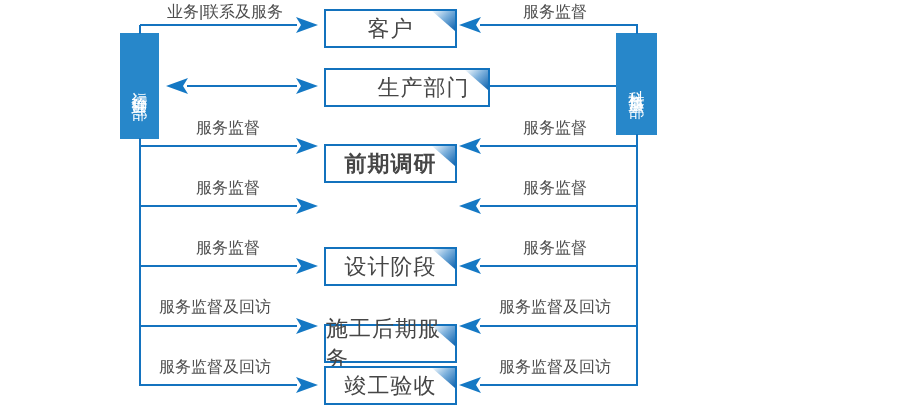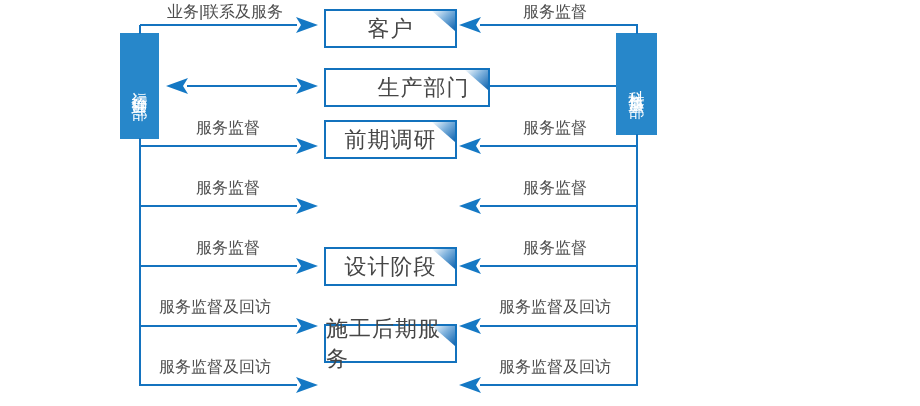--- a/index.html
+++ b/index.html
@@ -102,21 +102,21 @@
       <svg width="22" height="16" viewBox="0 0 22 16">
         <polygon points="0,0 22,8 0,16 5,8"></polygon>
       </svg>
     </div>
   <div class="hline" style="left:480px; top:145px; width:158px;"></div>
   <div class="arrow" style="left:459px; top:138px;">
       <svg width="22" height="16" viewBox="0 0 22 16">
         <polygon points="22,0 0,8 22,16 17,8"></polygon>
       </svg>
     </div>
-  <div class="pbox" style="top:120px;">
+  <div class="pbox" style="top:144px;font-weight:bold;">
     <span>前期调研</span>
     <span class="fold"></span>
   </div>
 
   <div class="lbl" style="left:148px; top:179px;">服务监督</div>
   <div class="lbl" style="left:475px; top:179px;">服务监督</div>
   <div class="hline" style="left:140px; top:205px; width:157px;"></div>
   <div class="arrow" style="left:296px; top:198px;">
       <svg width="22" height="16" viewBox="0 0 22 16">
         <polygon points="0,0 22,8 0,16 5,8"></polygon>
@@ -174,14 +174,18 @@
       <svg width="22" height="16" viewBox="0 0 22 16">
         <polygon points="0,0 22,8 0,16 5,8"></polygon>
       </svg>
     </div>
   <div class="hline" style="left:480px; top:384px; width:158px;"></div>
   <div class="arrow" style="left:459px; top:377px;">
       <svg width="22" height="16" viewBox="0 0 22 16">
         <polygon points="22,0 0,8 22,16 17,8"></polygon>
       </svg>
     </div>
+  <div class="pbox" style="top:366px;">
+    <span>竣工验收</span>
+    <span class="fold"></span>
+  </div>
 
 </div>
 
 </body></html>

